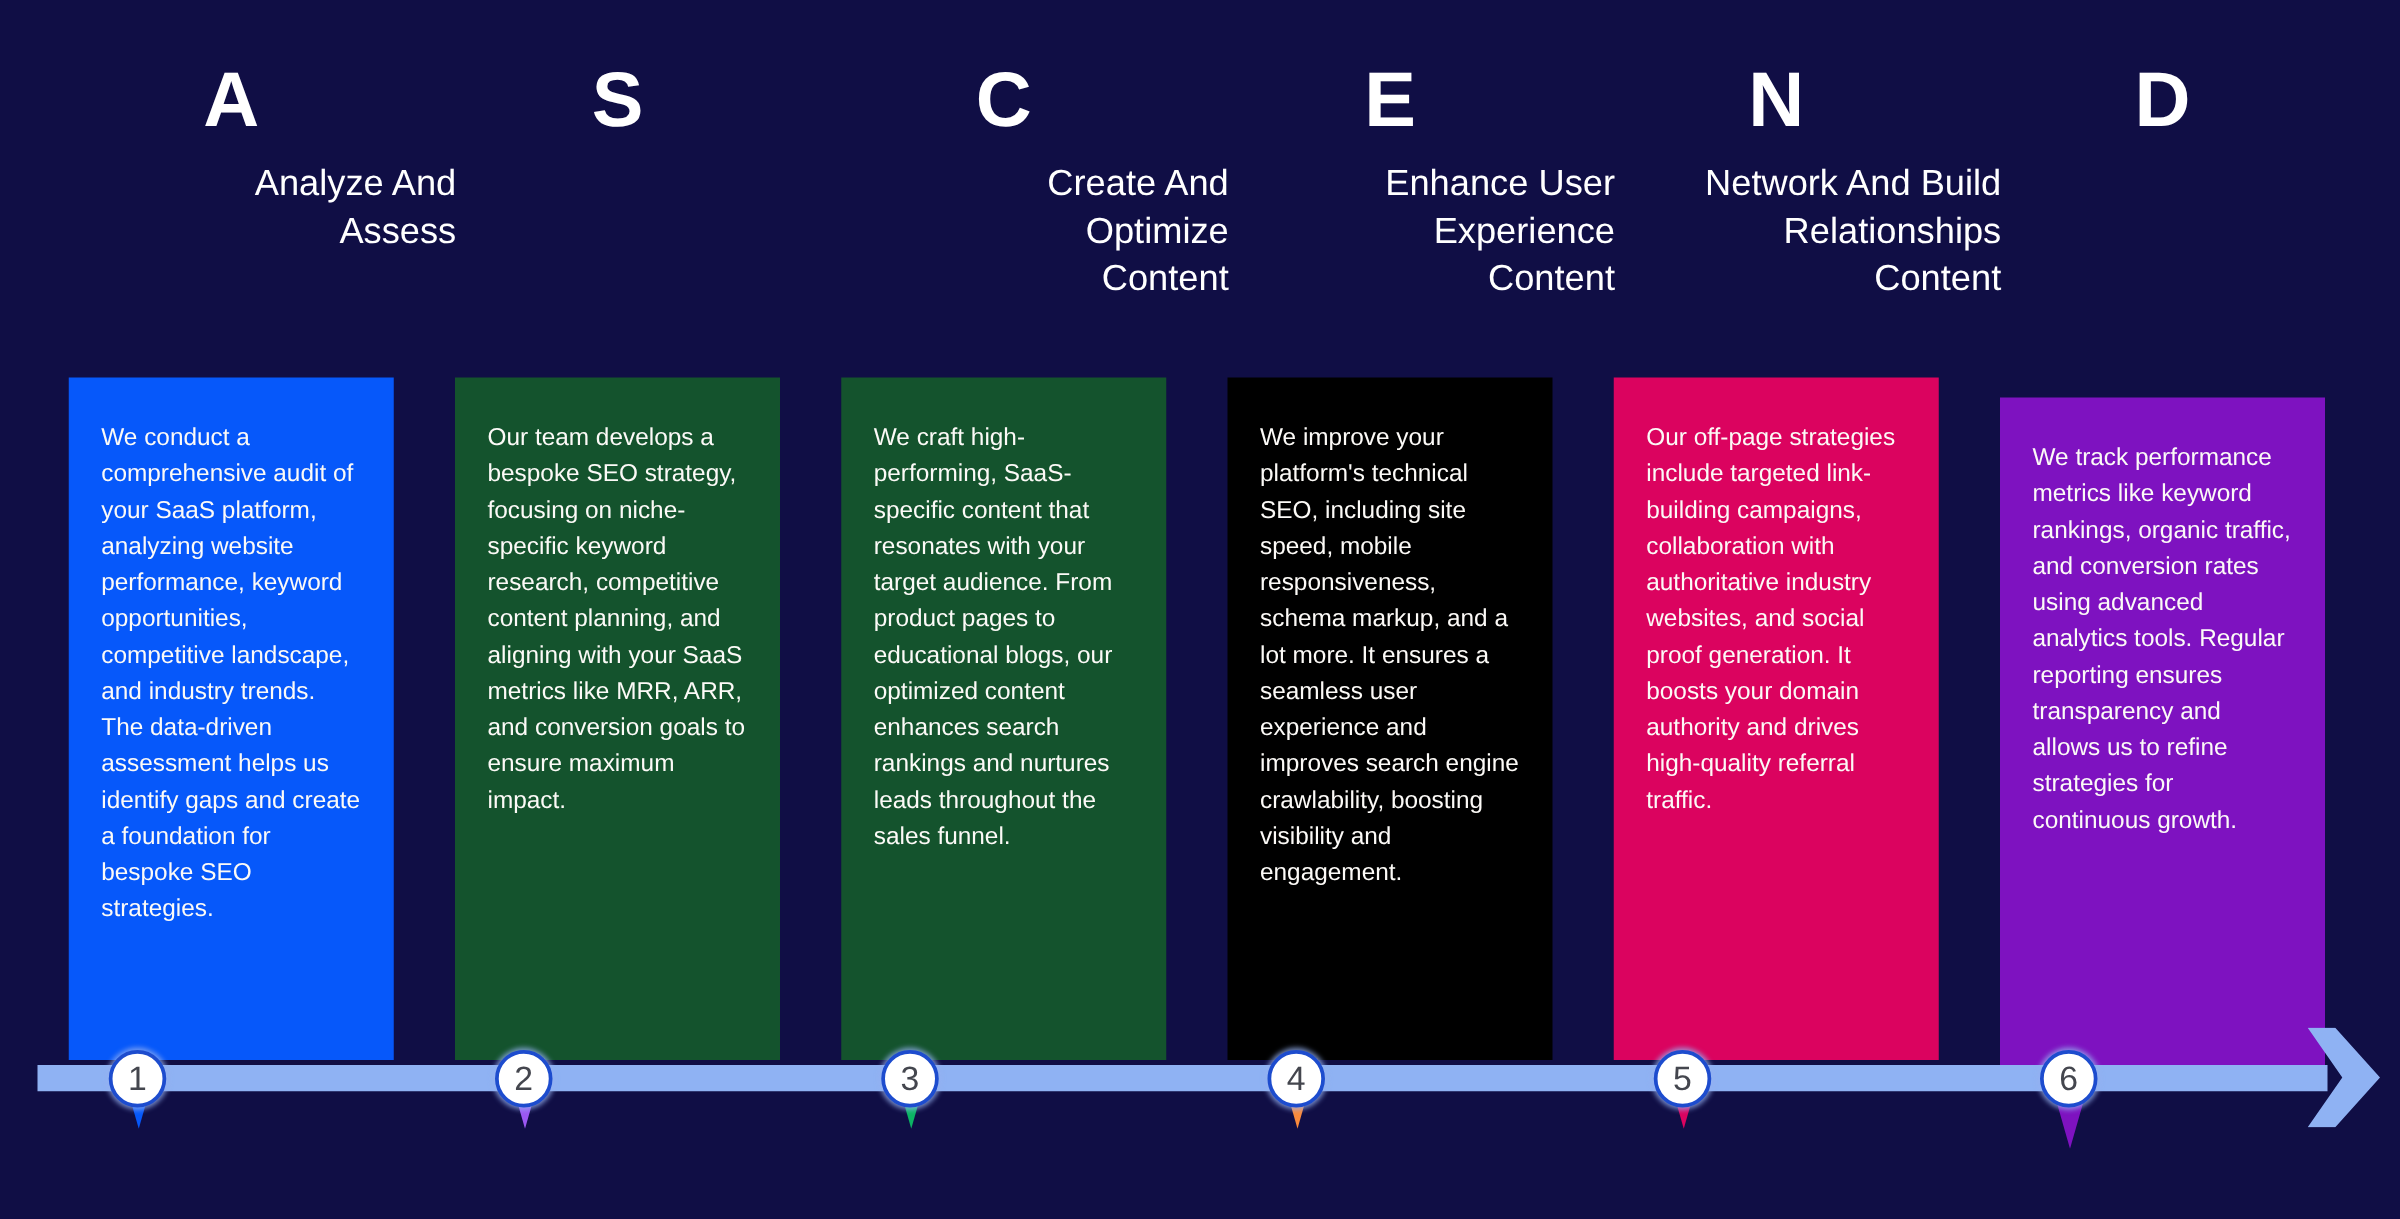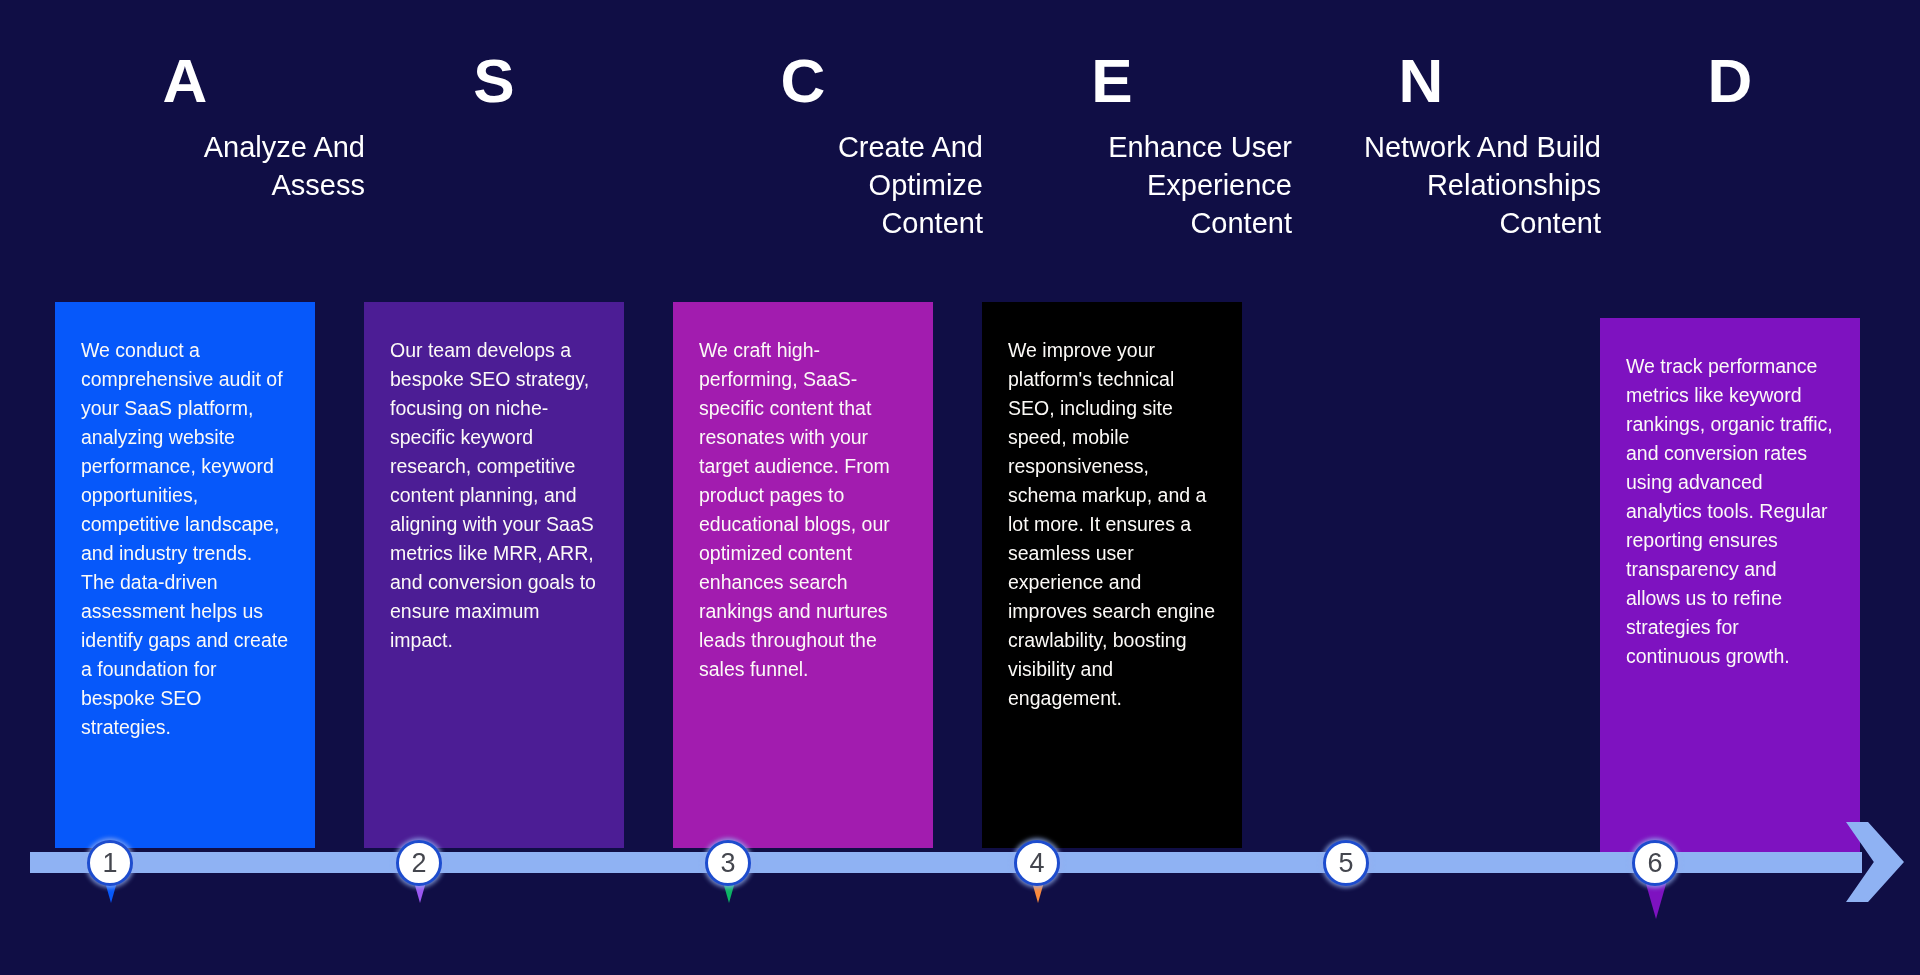--- a/index.html
+++ b/index.html
@@ -130,35 +130,35 @@
       <p class="desc">We conduct a comprehensive audit of your SaaS platform, analyzing website performance, keyword opportunities, competitive landscape, and industry trends. The data-driven assessment helps us identify gaps and create a foundation for bespoke SEO strategies.</p>
       <div class="tail" style="border-top-color: rgb(6, 88, 250);"></div>
     </div>
     <div class="node" style="border-color: rgb(29, 76, 206); background-color: rgb(255, 255, 255);">
       <span style="color: rgb(68, 70, 78);">1</span>
     </div>
   </div>
 
   <div class="column col-2">
     <div class="letter">S</div>
-    <div class="card" style="background-color: #4c1d95;">
+    <div class="card" style="background-color: #14532d;">
       <p class="desc">Our team develops a bespoke SEO strategy, focusing on niche-specific keyword research, competitive content planning, and aligning with your SaaS metrics like MRR, ARR, and conversion goals to ensure maximum impact.</p>
       <div class="tail" style="border-top-color: rgb(155, 87, 242);"></div>
     </div>
     <div class="node" style="border-color: rgb(29, 76, 206); background-color: rgb(255, 255, 255);">
       <span style="color: rgb(68, 70, 78);">2</span>
     </div>
   </div>
 
   <div class="column col-3">
     <div class="letter">C</div>
     <div class="subtitle">Create And
 Optimize
 Content</div>
-    <div class="card" style="background-color: #a21caf;">
+    <div class="card" style="background-color: #14532d;">
       <p class="desc">We craft high-performing, SaaS-specific content that resonates with your target audience. From product pages to educational blogs, our optimized content enhances search rankings and nurtures leads throughout the sales funnel.</p>
       <div class="tail" style="border-top-color: rgb(12, 180, 100);"></div>
     </div>
     <div class="node" style="border-color: rgb(29, 76, 206); background-color: rgb(255, 255, 255);">
       <span style="color: rgb(68, 70, 78);">3</span>
     </div>
   </div>
 
   <div class="column col-4">
     <div class="letter">E</div>
@@ -172,20 +172,24 @@
     <div class="node" style="border-color: rgb(29, 76, 206); background-color: rgb(255, 255, 255);">
       <span style="color: rgb(68, 70, 78);">4</span>
     </div>
   </div>
 
   <div class="column col-5">
     <div class="letter">N</div>
     <div class="subtitle">Network And Build
 Relationships
 Content</div>
+    <div class="card" style="background-color: rgb(219, 3, 95);">
+      <p class="desc">Our off-page strategies include targeted link-building campaigns, collaboration with authoritative industry websites, and social proof generation. It boosts your domain authority and drives high-quality referral traffic.</p>
+      <div class="tail" style="border-top-color: rgb(219, 3, 95);"></div>
+    </div>
     <div class="node" style="border-color: rgb(29, 76, 206); background-color: rgb(255, 255, 255);">
       <span style="color: rgb(68, 70, 78);">5</span>
     </div>
   </div>
 
   <div class="column col-6">
     <div class="letter">D</div>
     <div class="card" style="background-color: rgb(126, 18, 192); margin-top: 16px;">
       <p class="desc">We track performance metrics like keyword rankings, organic traffic, and conversion rates using advanced analytics tools. Regular reporting ensures transparency and allows us to refine strategies for continuous growth.</p>
       <div class="tail" style="border-top-color: rgb(126, 18, 192);"></div>

